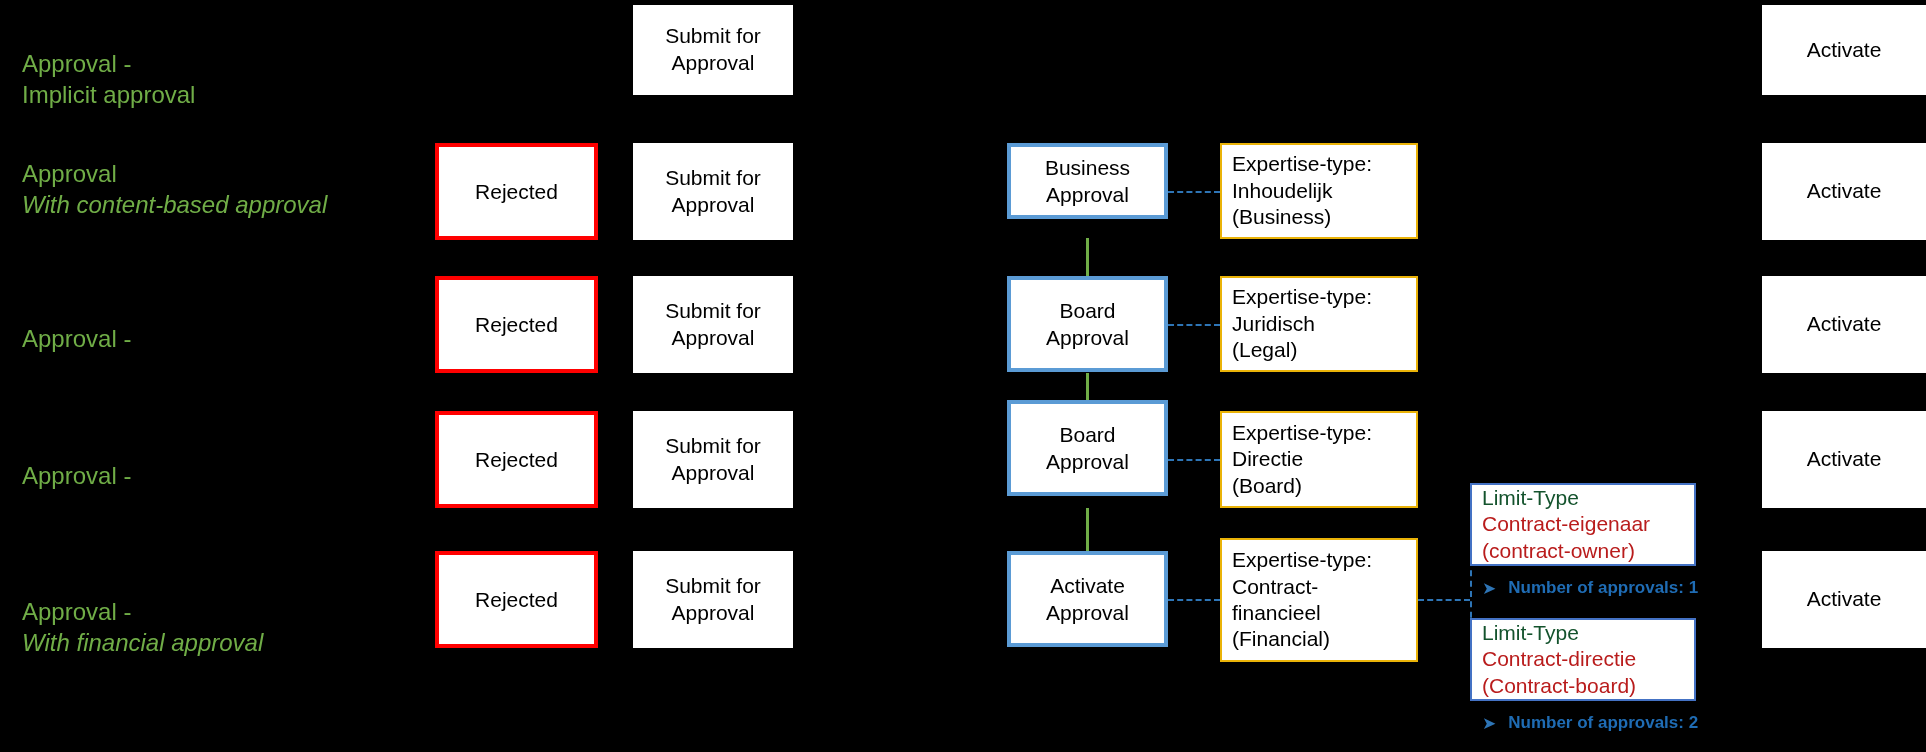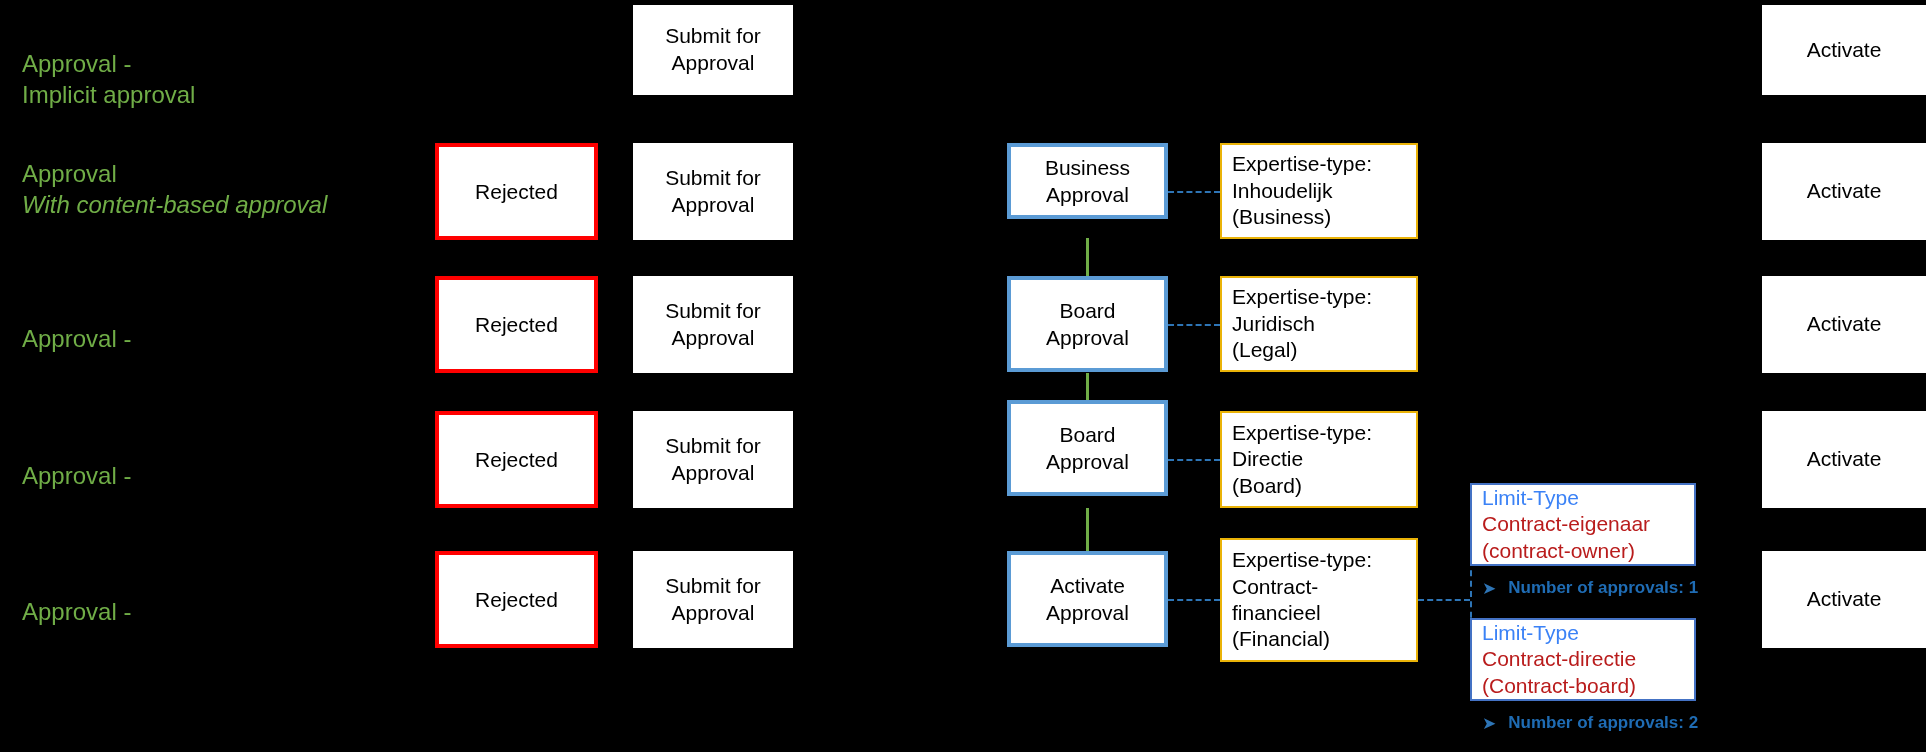--- a/index.html
+++ b/index.html
@@ -97,21 +97,21 @@
     display: flex;
     flex-direction: column;
     justify-content: center;
     align-items: flex-start;
     text-align: left;
     font-size: 21px;
     line-height: 1.26;
     padding: 2px 0 2px 10px;
     box-sizing: border-box;
   }
-  .limit-box .lt-title { color: #3b82f6; display: block; }
+  .limit-box .lt-title { color: #14532d; display: block; }
   .limit-box .lt-value { color: #b91c1c; display: block; }
 
   
   .approvals-note {
     position: absolute;
     color: #1f6cb4;
     font-weight: bold;
     font-size: 17px;
     white-space: nowrap;
     display: flex;
@@ -160,20 +160,21 @@
   <div class="row-label italic" style="left:22px; top:323px;">
     <span class="l1">Approval -</span>
   </div>
 
   <div class="row-label italic" style="left:22px; top:460px;">
     <span class="l1">Approval -</span>
   </div>
 
   <div class="row-label italic" style="left:22px; top:596px;">
     <span class="l1">Approval -</span>
+    <span class="l2">With financial approval</span>
   </div>
 
   <div class="rejected-box" style="left:435px; top:143px; width:163px; height:97px;">
     <span>Rejected</span>
   </div>
   <div class="rejected-box" style="left:435px; top:276px; width:163px; height:97px;">
     <span>Rejected</span>
   </div>
   <div class="rejected-box" style="left:435px; top:411px; width:163px; height:97px;">
     <span>Rejected</span>

